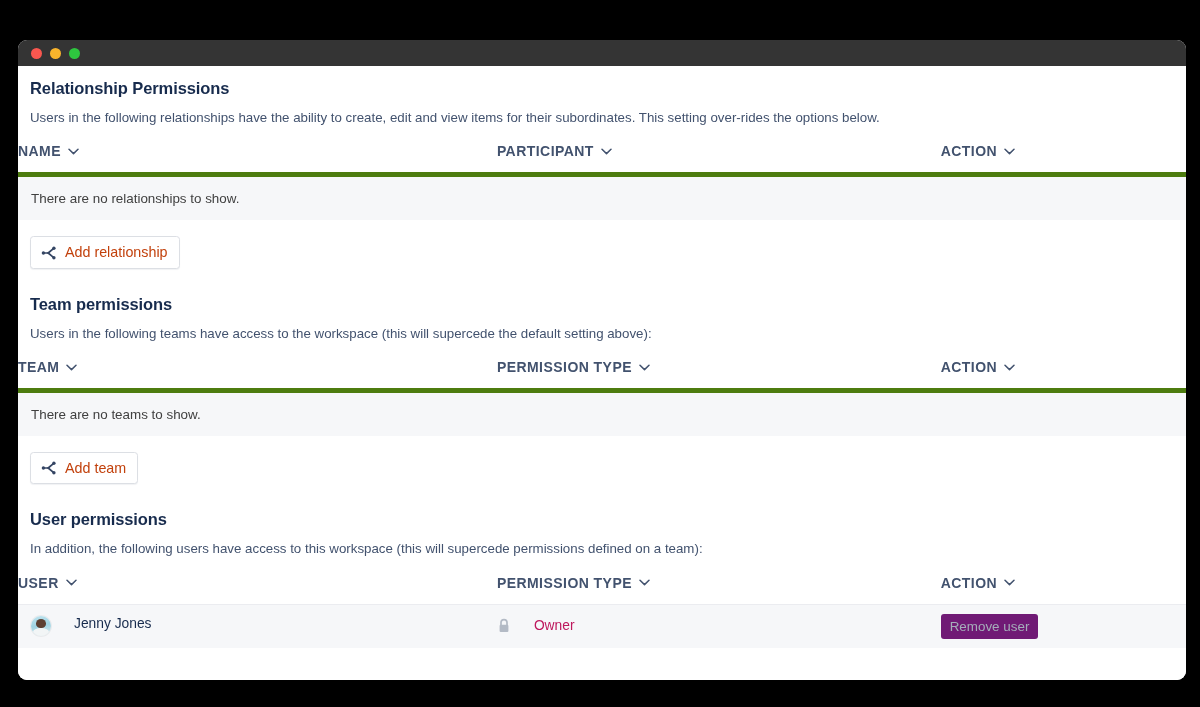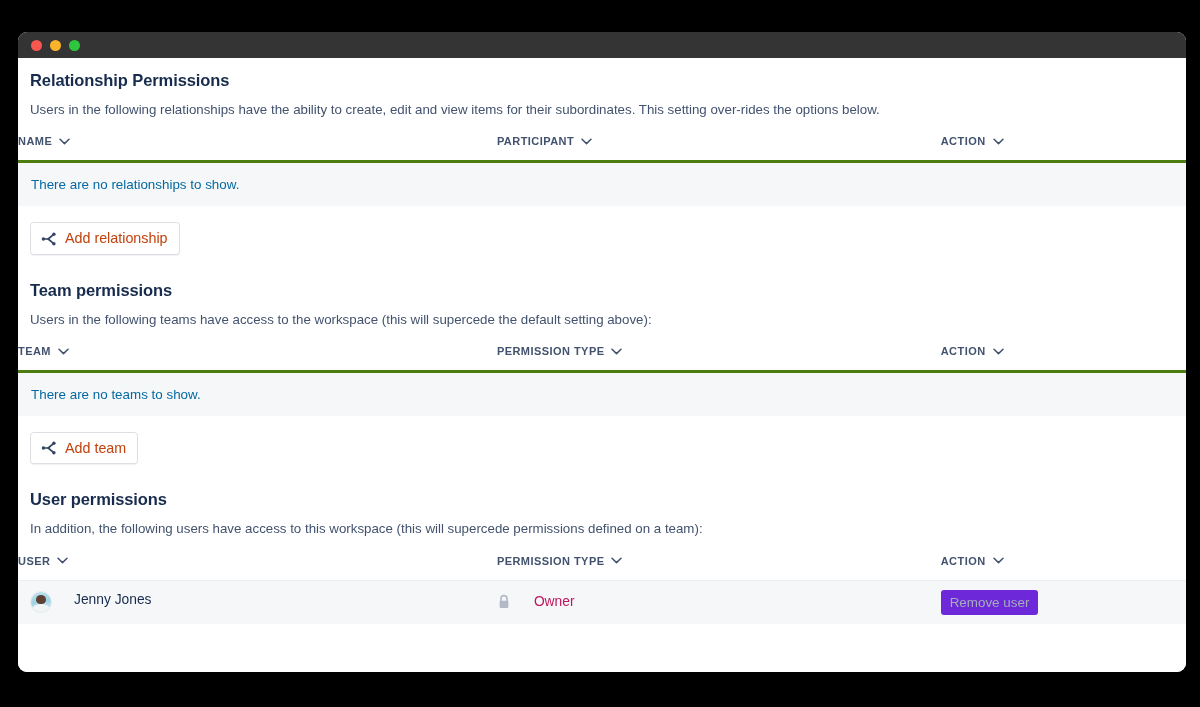--- a/index.html
+++ b/index.html
@@ -8,21 +8,21 @@
     width: 1200px;
     height: 707px;
     background: #000000;
     font-family: "Liberation Sans", sans-serif;
     overflow: hidden;
   }
 
   #window {
     position: absolute;
     left: 18px;
-    top: 32px;
+    top: 40px;
     width: 1168px;
     height: 640px;
     background: #ffffff;
     border-radius: 9px;
     overflow: hidden;
     display: flex;
     flex-direction: column;
   }
 
   #titlebar {
@@ -62,41 +62,41 @@
     color: #42526e;
     line-height: 1.3;
     margin-bottom: 17px;
   }
 
   
   .tbl { width: 100%; border-collapse: collapse; table-layout: fixed; }
 
   .tbl th {
     text-align: left;
-    font-size: 11px;
+    font-size: 14px;
     font-weight: bold;
     letter-spacing: 0.45px;
     color: #42526e;
     text-transform: uppercase;
     padding: 0 0 13px 0;
     vertical-align: bottom;
     white-space: nowrap;
   }
   .th-inner { display: inline-flex; align-items: center; gap: 7px; }
 
   .col-1 { width: 41%; padding-left: 13px; }
   .col-2 { width: 38%; }
   .col-3 { width: 21%; text-decoration: underline; }
 
   .empty-row td {
     background: #f6f7f9;
-    border-top: 3px solid #4d7c0f;
+    border-top: 5px solid #4d7c0f;
     border-bottom: 1px solid #ffffff;
     font-size: 13.4px;
-    color: #0369a1;
+    color: #404040;
     padding: 14px 0 14px 13px;
   }
 
   .data-row td {
     background: #f6f7f9;
     border-top: 1px solid #ebecf0;
     padding: 9px 0 9px 0;
     font-size: 13.8px;
     color: #172b4d;
     height: 39px;
@@ -124,21 +124,21 @@
     content: ""; position: absolute;
     left: 2px; bottom: 0; width: 16px; height: 8px;
     border-radius: 50% 50% 0 0;
     background: #f2f5f6;
   }
 
   .perm-text { color: #be185d; font-size: 13.8px; }
 
   .remove-btn {
     display: inline-block;
-    background: #6d28d9;
+    background: #701a75;
     color: #a5adba;
     font-size: 13.4px;
     padding: 5px 9px;
     border-radius: 3px;
     border: none;
     font-family: inherit;
     cursor: default;
     white-space: nowrap;
   }
 

